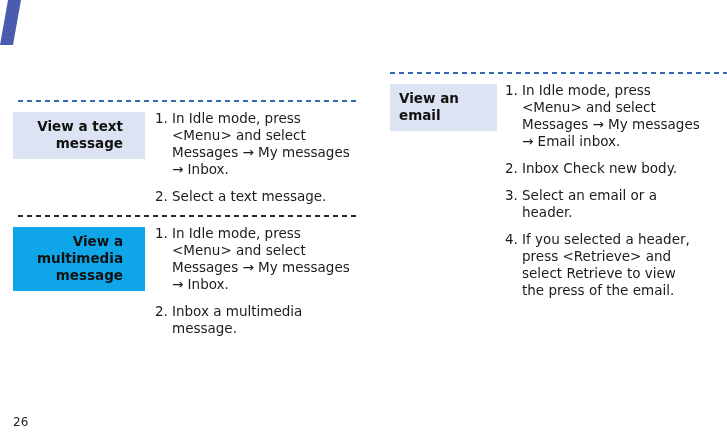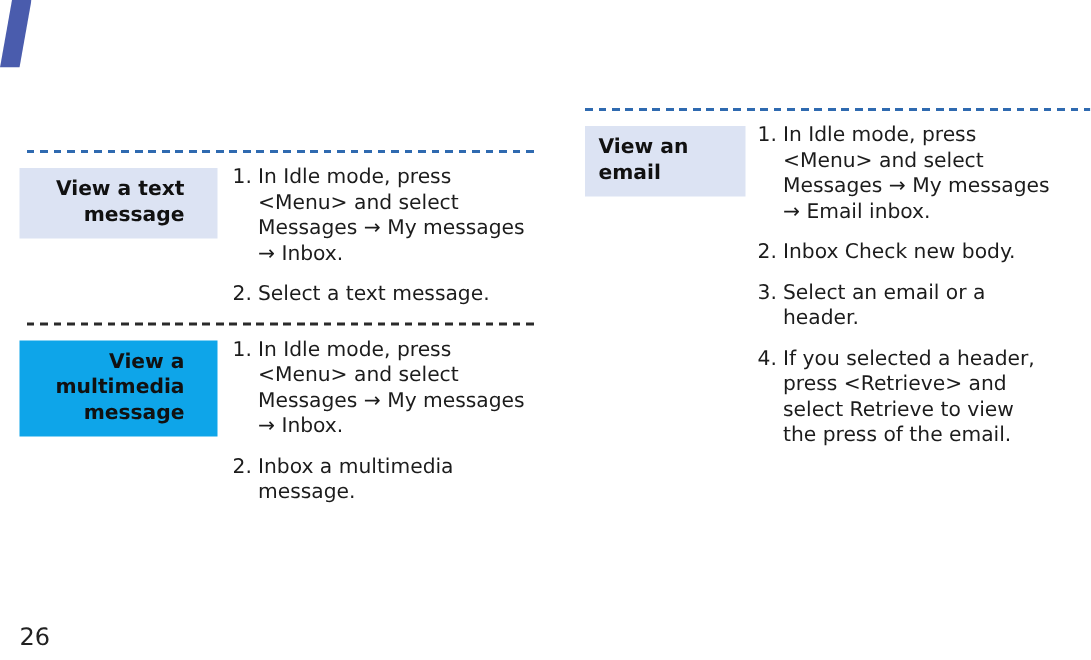--- a/index.html
+++ b/index.html
@@ -91,21 +91,21 @@
   }
   .step-text {
     flex: none;
     width: 180px;
   }
   .step-text b { font-weight: normal; }
   .page-number {
     position: absolute;
     left: 13px;
     top: 415px;
-    font-size: 16px;
+    font-size: 12px;
     color: #222222;
   }
 </style>
 </head>
 <body>
 
 <div class="page">
 
   <div class="corner-bar" style="background: rgb(74, 92, 173);"></div>
 

